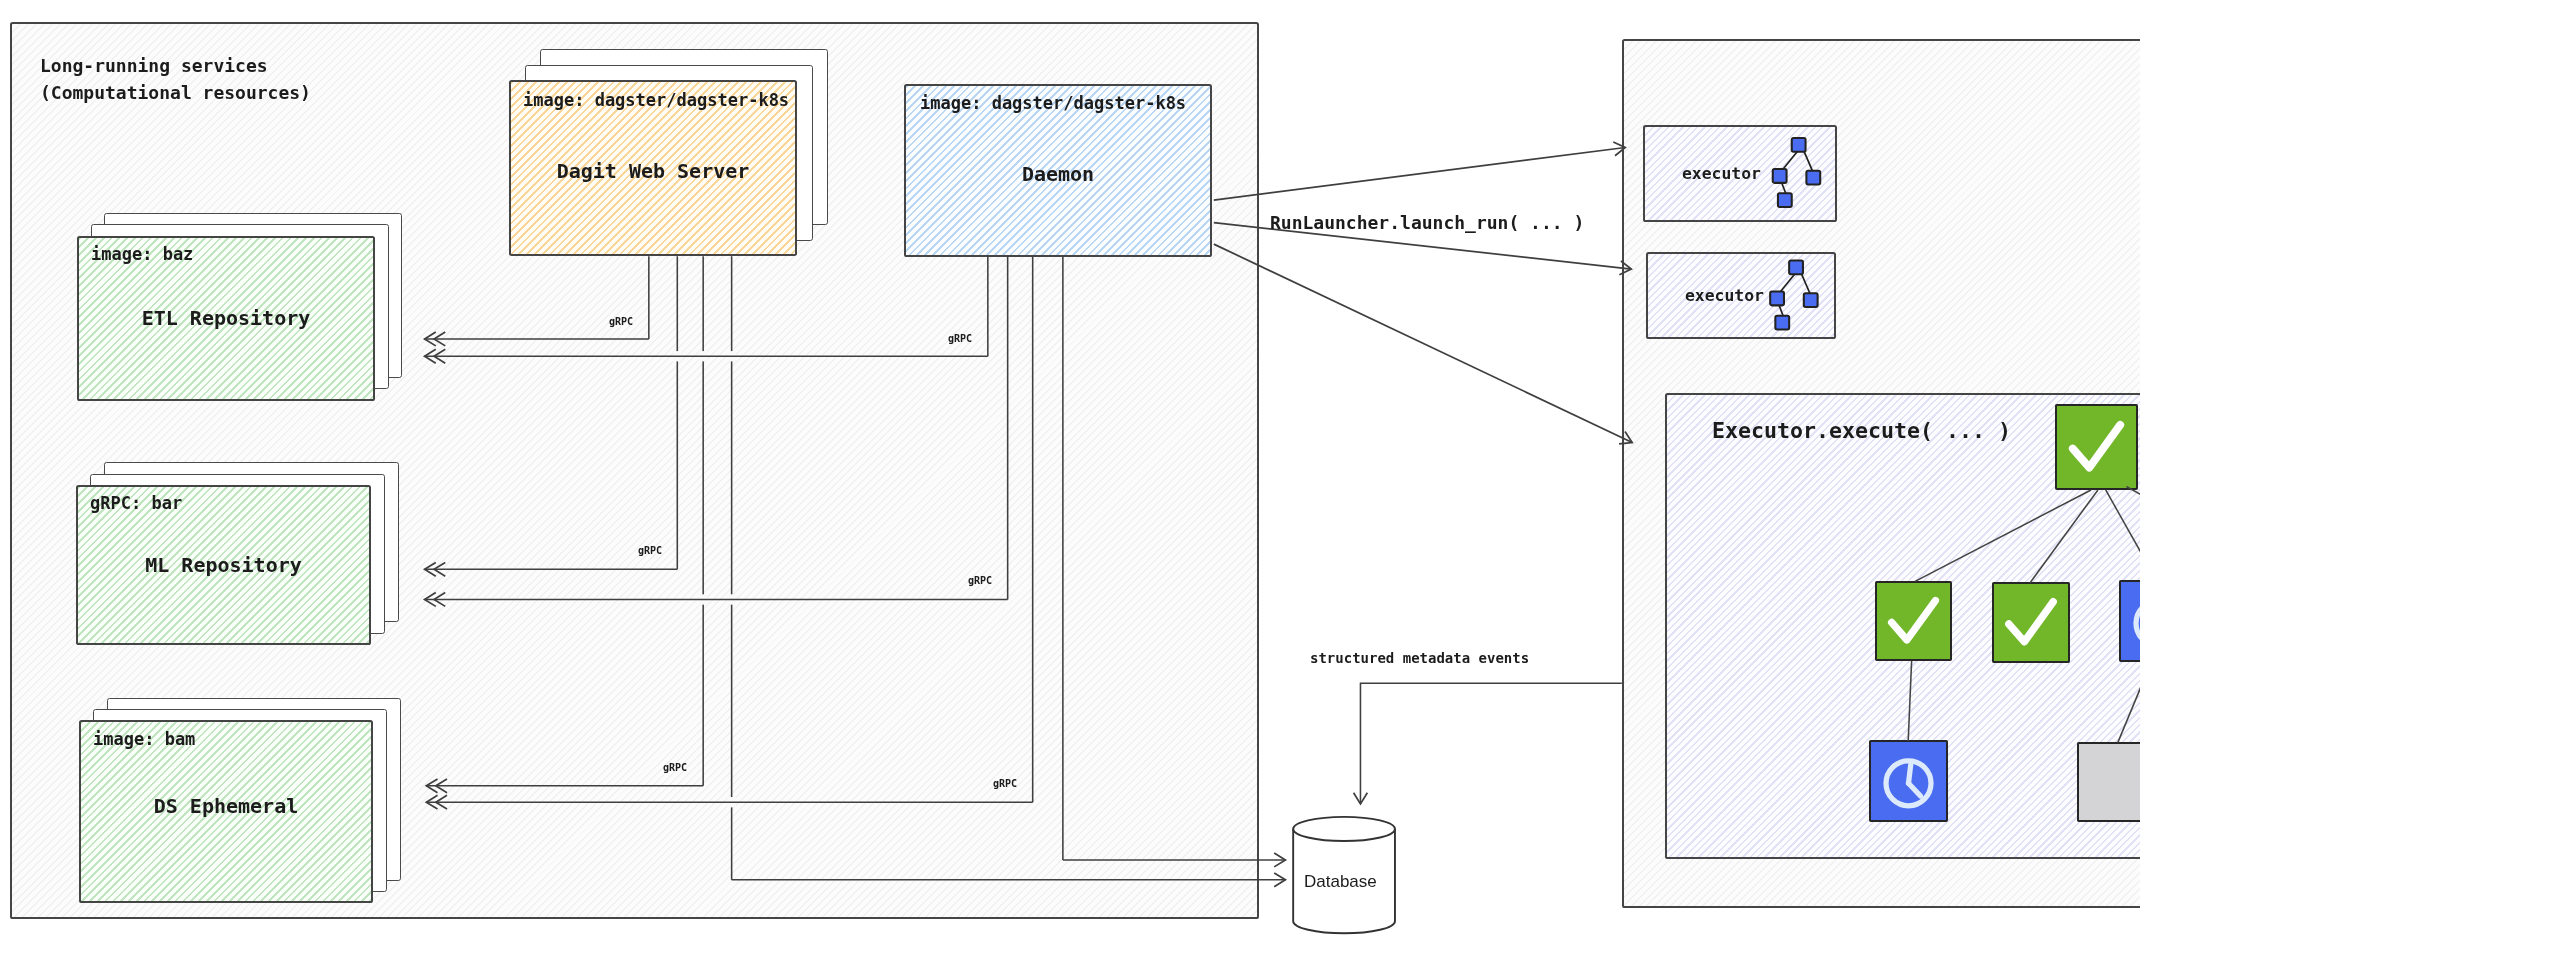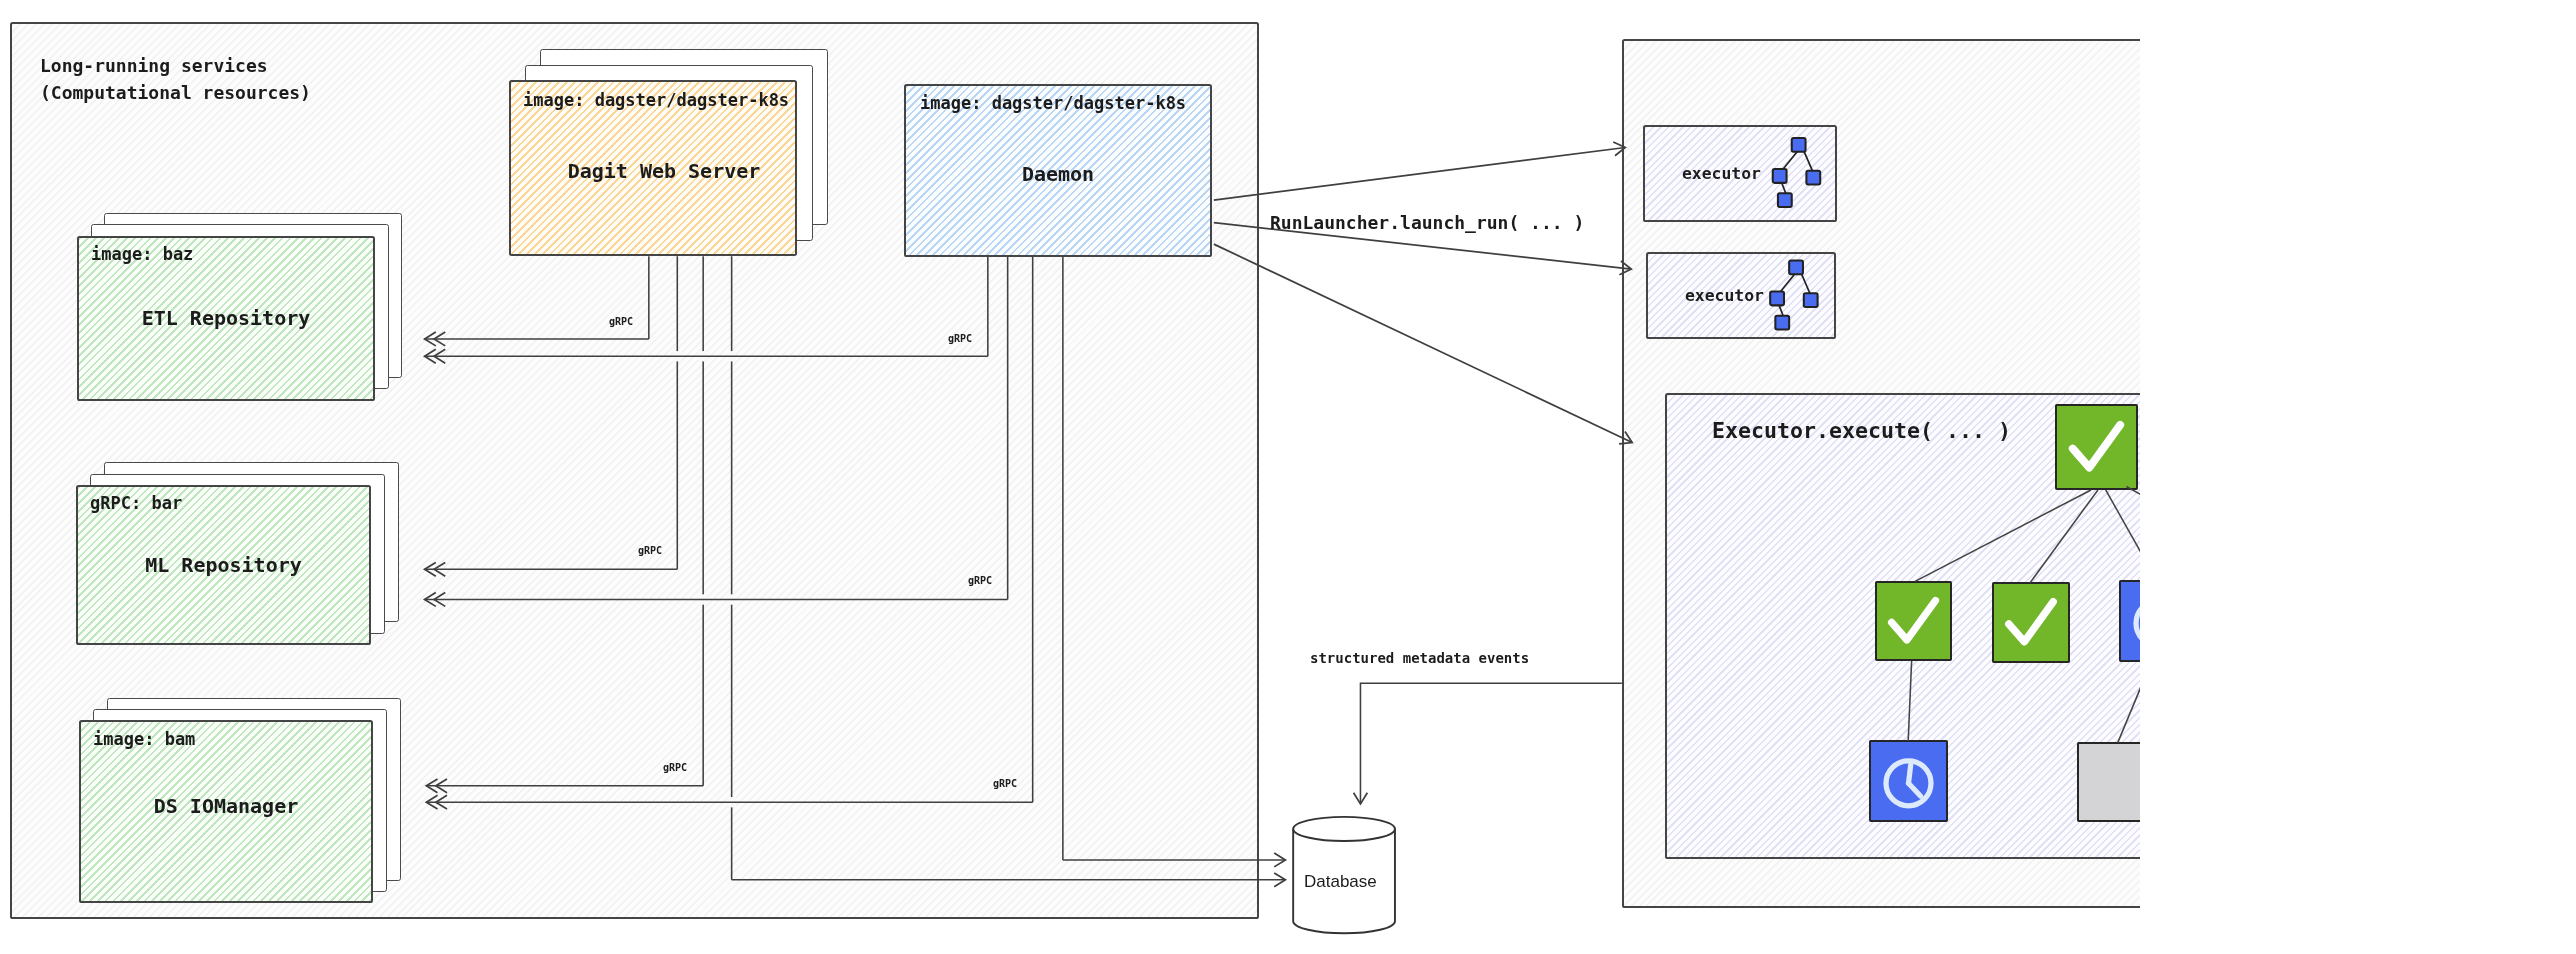--- a/index.html
+++ b/index.html
@@ -33,21 +33,21 @@
 <div id="canvas">
 
   <div class="box hatch-gray" style="left:10.4px;top:21.6px;width:1249px;height:897px;"></div>
   <div class="lbl section-title" style="left:40px;top:52px;">Long-running services</div>
   <div class="lbl section-title" style="left:40px;top:79px;">(Computational resources)</div>
 
   <div class="card" style="left:540px;top:49px;width:288px;height:176px;"></div>
   <div class="card" style="left:525px;top:65px;width:288px;height:176px;"></div>
   <div class="box hatch-yellow" style="left:509px;top:80px;width:288px;height:176px;"></div>
   <div class="lbl img-label" style="left:523px;top:90px;">image: dagster/dagster-k8s</div>
-  <div class="box-name" style="left:509px;top:159px;width:288px;margin-left:11px;">Dagit Web Server</div>
+  <div class="box-name" style="left:509px;top:159px;width:288px;">Dagit Web Server</div>
 
   <div class="box hatch-blue" style="left:904px;top:84px;width:308px;height:173px;"></div>
   <div class="lbl img-label" style="left:920px;top:93px;">image: dagster/dagster-k8s</div>
   <div class="box-name" style="left:904px;top:162px;width:308px;">Daemon</div>
 
   <div class="card" style="left:104px;top:213px;width:298px;height:165px;"></div>
   <div class="card" style="left:91px;top:224px;width:298px;height:165px;"></div>
   <div class="box hatch-green" style="left:77px;top:236px;width:298px;height:165px;"></div>
   <div class="lbl img-label" style="left:91px;top:244px;">image: baz</div>
   <div class="box-name" style="left:77px;top:306px;width:298px;">ETL Repository</div>
@@ -55,21 +55,21 @@
   <div class="card" style="left:104px;top:462px;width:295px;height:160px;"></div>
   <div class="card" style="left:90px;top:474px;width:295px;height:160px;"></div>
   <div class="box hatch-green" style="left:76px;top:485px;width:295px;height:160px;"></div>
   <div class="lbl img-label" style="left:90px;top:493px;">gRPC: bar</div>
   <div class="box-name" style="left:76px;top:553px;width:295px;">ML Repository</div>
 
   <div class="card" style="left:107px;top:698px;width:294px;height:183px;"></div>
   <div class="card" style="left:93px;top:709px;width:294px;height:183px;"></div>
   <div class="box hatch-green" style="left:79px;top:720px;width:294px;height:183px;"></div>
   <div class="lbl img-label" style="left:93px;top:729px;">image: bam</div>
-  <div class="box-name" style="left:79px;top:794px;width:294px;">DS IOManager</div>
+  <div class="box-name" style="left:79px;top:794px;width:294px;">DS Ephemeral</div>
 
   <div class="lbl grpc z8" style="left:609px;top:316px;">gRPC</div>
   <div class="lbl grpc z8" style="left:948px;top:333px;">gRPC</div>
   <div class="lbl grpc z8" style="left:638px;top:545px;">gRPC</div>
   <div class="lbl grpc z8" style="left:968px;top:575px;">gRPC</div>
   <div class="lbl grpc z8" style="left:663px;top:762px;">gRPC</div>
   <div class="lbl grpc z8" style="left:993px;top:778px;">gRPC</div>
 
   <div class="lbl bold z8" style="left:1270px;top:212px;font-size:18px;">RunLauncher.launch_run( ... )</div>
   <div class="lbl bold z8" style="left:1310px;top:650px;font-size:14px;">structured metadata events</div>

